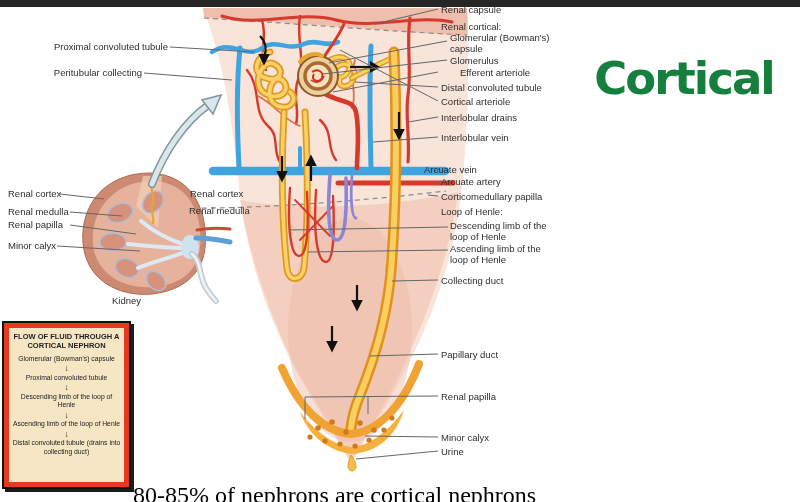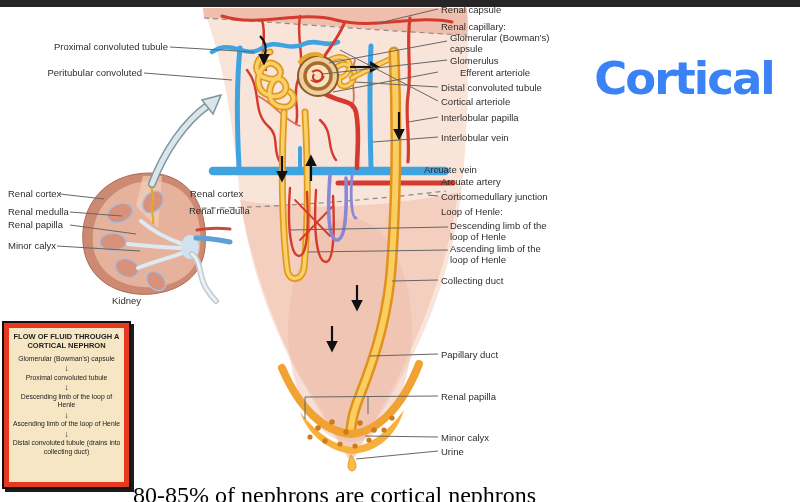--- a/index.html
+++ b/index.html
@@ -5,21 +5,21 @@
   html,body{margin:0;padding:0;background:#fff;}
   .slide{position:relative;width:800px;height:502px;overflow:hidden;background:#fff;
          font-family:"Liberation Sans",sans-serif;}
   .topbar{position:absolute;left:0;top:0;width:800px;height:7px;background:#262626;}
   svg.art{position:absolute;left:0;top:0;}
   .lbl{position:absolute;font-size:9.5px;line-height:1.15;color:#2e2e2e;white-space:nowrap;}
   .lbl.wrap{white-space:normal;}
   .lbl.right-align{text-align:right;}
   .title{position:absolute;left:572px;top:48px;width:224px;text-align:center;
          font-family:"DejaVu Sans",sans-serif;font-weight:bold;font-size:45px;
-         letter-spacing:-2px;line-height:1.36;color:#3b82f6;}
+         letter-spacing:-2px;line-height:1.36;color:#15803d;}
   .flow-box{position:absolute;left:2px;top:321px;width:127px;height:166px;
             background:#111;border:1px solid #111;box-shadow:3px 3px 0 #1c1c1c;}
   .flow-box-inner{position:absolute;inset:1px;background:#f6e6c3;border:5px solid #e6391d;
             text-align:center;color:#222;padding:4px 2px 0 2px;box-sizing:border-box;}
   .flow-title{font-size:7.5px;font-weight:bold;line-height:1.25;margin-bottom:4px;}
   .flow-step{font-size:6.8px;line-height:1.25;}
   .flow-arrow{font-size:8.5px;font-weight:bold;line-height:1;margin:1px 0;}
   .bottom-caption{position:absolute;left:133px;top:482px;font-family:"Liberation Serif",serif;
             font-size:24px;color:#000;white-space:nowrap;}
 </style>
@@ -189,42 +189,42 @@
       <path d="M170,47 L254,52"></path>
       <path d="M144,73 L232,80"></path>
       <path d="M60,194 L104,199"></path>
       <path d="M70,212 L122,216"></path>
       <path d="M70,225 L136,234"></path>
       <path d="M57,246 L140,251"></path>
     </g>
   </svg>
 
   <div class="lbl" style="left:441px;top:5px">Renal capsule</div>
-  <div class="lbl" style="left:441px;top:22px">Renal capillary:</div>
+  <div class="lbl" style="left:441px;top:22px">Renal cortical:</div>
   <div class="lbl wrap" style="left:450px;top:33px;width:112px">Glomerular (Bowman's) capsule</div>
   <div class="lbl" style="left:450px;top:56px">Glomerulus</div>
   <div class="lbl" style="left:460px;top:68px">Efferent arteriole</div>
   <div class="lbl" style="left:441px;top:83px">Distal convoluted tubule</div>
   <div class="lbl" style="left:441px;top:97px">Cortical arteriole</div>
-  <div class="lbl" style="left:441px;top:113px">Interlobular papilla</div>
+  <div class="lbl" style="left:441px;top:113px">Interlobular drains</div>
   <div class="lbl" style="left:441px;top:133px">Interlobular vein</div>
   <div class="lbl" style="left:424px;top:165px">Arcuate vein</div>
   <div class="lbl" style="left:441px;top:177px">Arcuate artery</div>
-  <div class="lbl" style="left:441px;top:192px">Corticomedullary junction</div>
+  <div class="lbl" style="left:441px;top:192px">Corticomedullary papilla</div>
   <div class="lbl" style="left:441px;top:207px">Loop of Henle:</div>
   <div class="lbl wrap" style="left:450px;top:221px;width:110px">Descending limb of the loop of Henle</div>
   <div class="lbl wrap" style="left:450px;top:244px;width:110px">Ascending limb of the loop of Henle</div>
   <div class="lbl" style="left:441px;top:276px">Collecting duct</div>
   <div class="lbl" style="left:441px;top:350px">Papillary duct</div>
   <div class="lbl" style="left:441px;top:392px">Renal papilla</div>
   <div class="lbl" style="left:441px;top:433px">Minor calyx</div>
   <div class="lbl" style="left:441px;top:447px">Urine</div>
 
   <div class="lbl right-align" style="left:30px;top:42px;width:138px">Proximal convoluted tubule</div>
-  <div class="lbl right-align" style="left:30px;top:68px;width:112px">Peritubular convoluted</div>
+  <div class="lbl right-align" style="left:30px;top:68px;width:112px">Peritubular collecting</div>
 
   <div class="lbl" style="left:8px;top:189px">Renal cortex</div>
   <div class="lbl" style="left:8px;top:207px">Renal medulla</div>
   <div class="lbl" style="left:8px;top:220px">Renal papilla</div>
   <div class="lbl" style="left:8px;top:241px">Minor calyx</div>
   <div class="lbl" style="left:112px;top:296px">Kidney</div>
 
   <div class="lbl" style="left:190px;top:189px">Renal cortex</div>
   <div class="lbl" style="left:189px;top:206px">Renal medulla</div>
 

